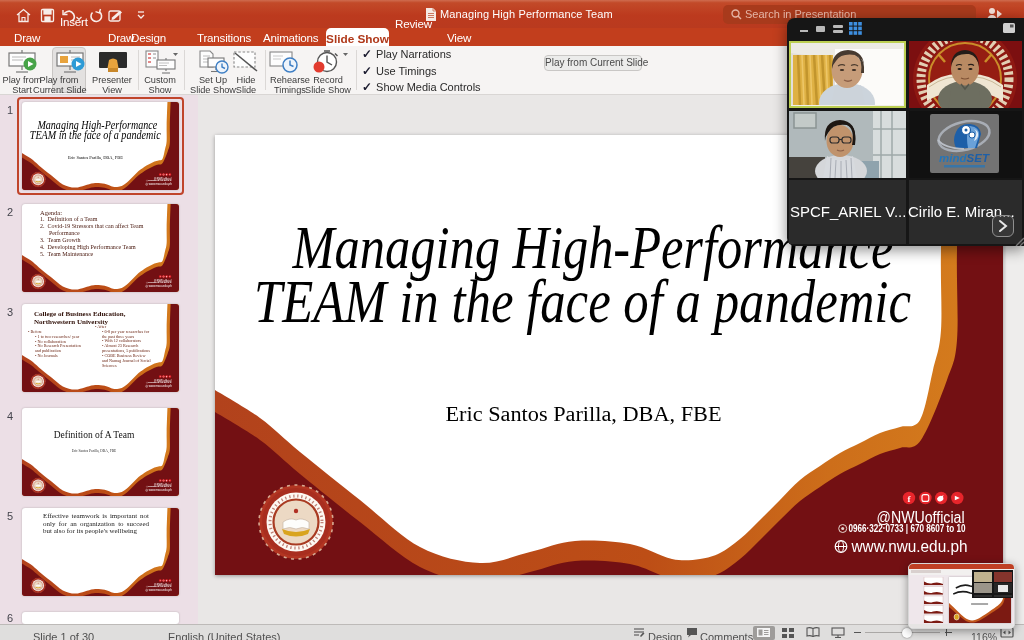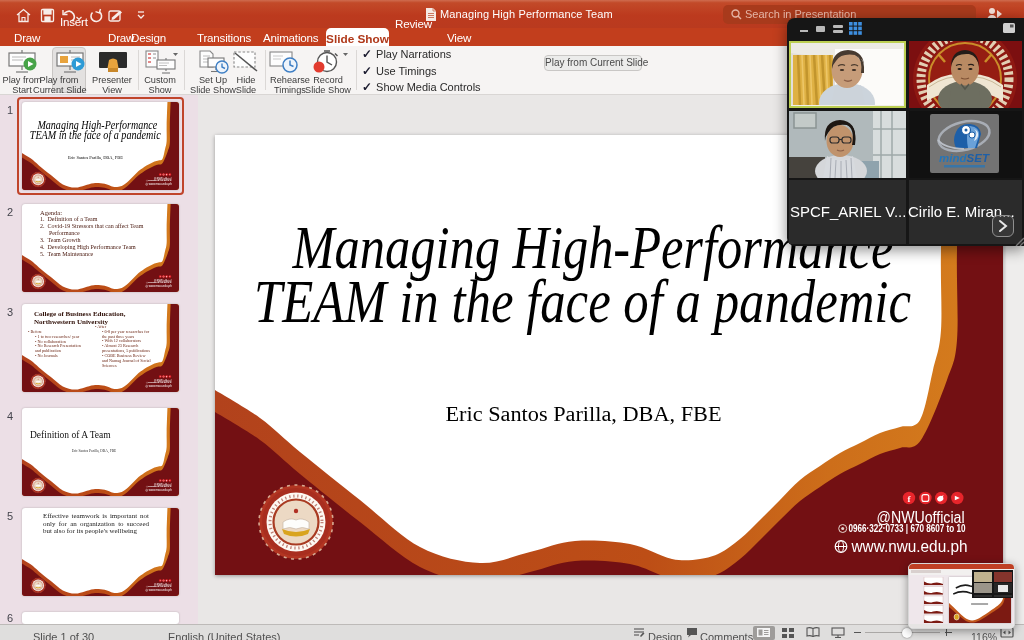--- a/index.html
+++ b/index.html
@@ -315,21 +315,21 @@
 <div style="padding-left:7px">• No Research Presentation and publication</div>
 <div style="padding-left:7px">• No Journals</div>
 </div>
 <div class="tt" style="left:95px;top:325px;width:57px;font-family:'Liberation Serif';font-size:4.2px;color:#6b2412">
 <div>• After</div>
 <div style="padding-left:7px">• 6-8 per year researches for the past three years</div>
 <div style="padding-left:7px">• With 12 collaborators</div>
 <div style="padding-left:7px">• Almost 23 Research presentations, 5 publications</div>
 <div style="padding-left:7px">• COBE Business Review and Namag Journal of Social Sciences</div>
 </div>
-<div class="tt" style="left:30px;top:430px;width:128px;text-align:left;font-family:'Liberation Serif';font-size:9.5px;color:#111">Definition of A Team</div>
+<div class="tt" style="left:30px;top:430px;width:128px;text-align:center;font-family:'Liberation Serif';font-size:9.5px;color:#111">Definition of A Team</div>
 <div class="tt" style="left:30px;top:449px;width:128px;text-align:center;font-family:'Liberation Serif';font-size:3.6px;color:#333">Eric Santos Parilla, DBA, FBE</div>
 <div class="tt" style="left:43px;top:513px;width:106px;text-align:justify;font-family:'Liberation Serif';font-size:7px;color:#1a1a1a;line-height:1.08">Effective teamwork is important not only for an organization to succeed but also for its people's wellbeing</div>
 
 <div class="abs" id="statusbar">
   <span style="left:33px">Slide 1 of 30</span>
   <span style="left:168px">English (United States)</span>
   <span style="left:648px">Design</span>
   <span style="left:700px">Comments</span>
   <span style="left:971px;color:#555;font-size:10.5px">116%</span>
 </div>

